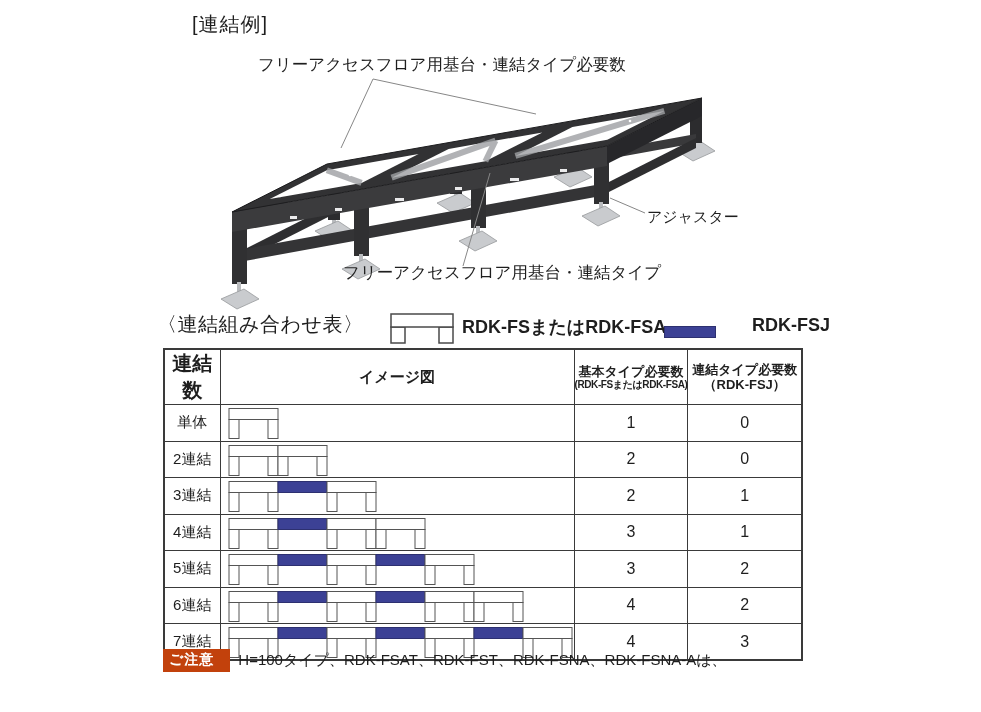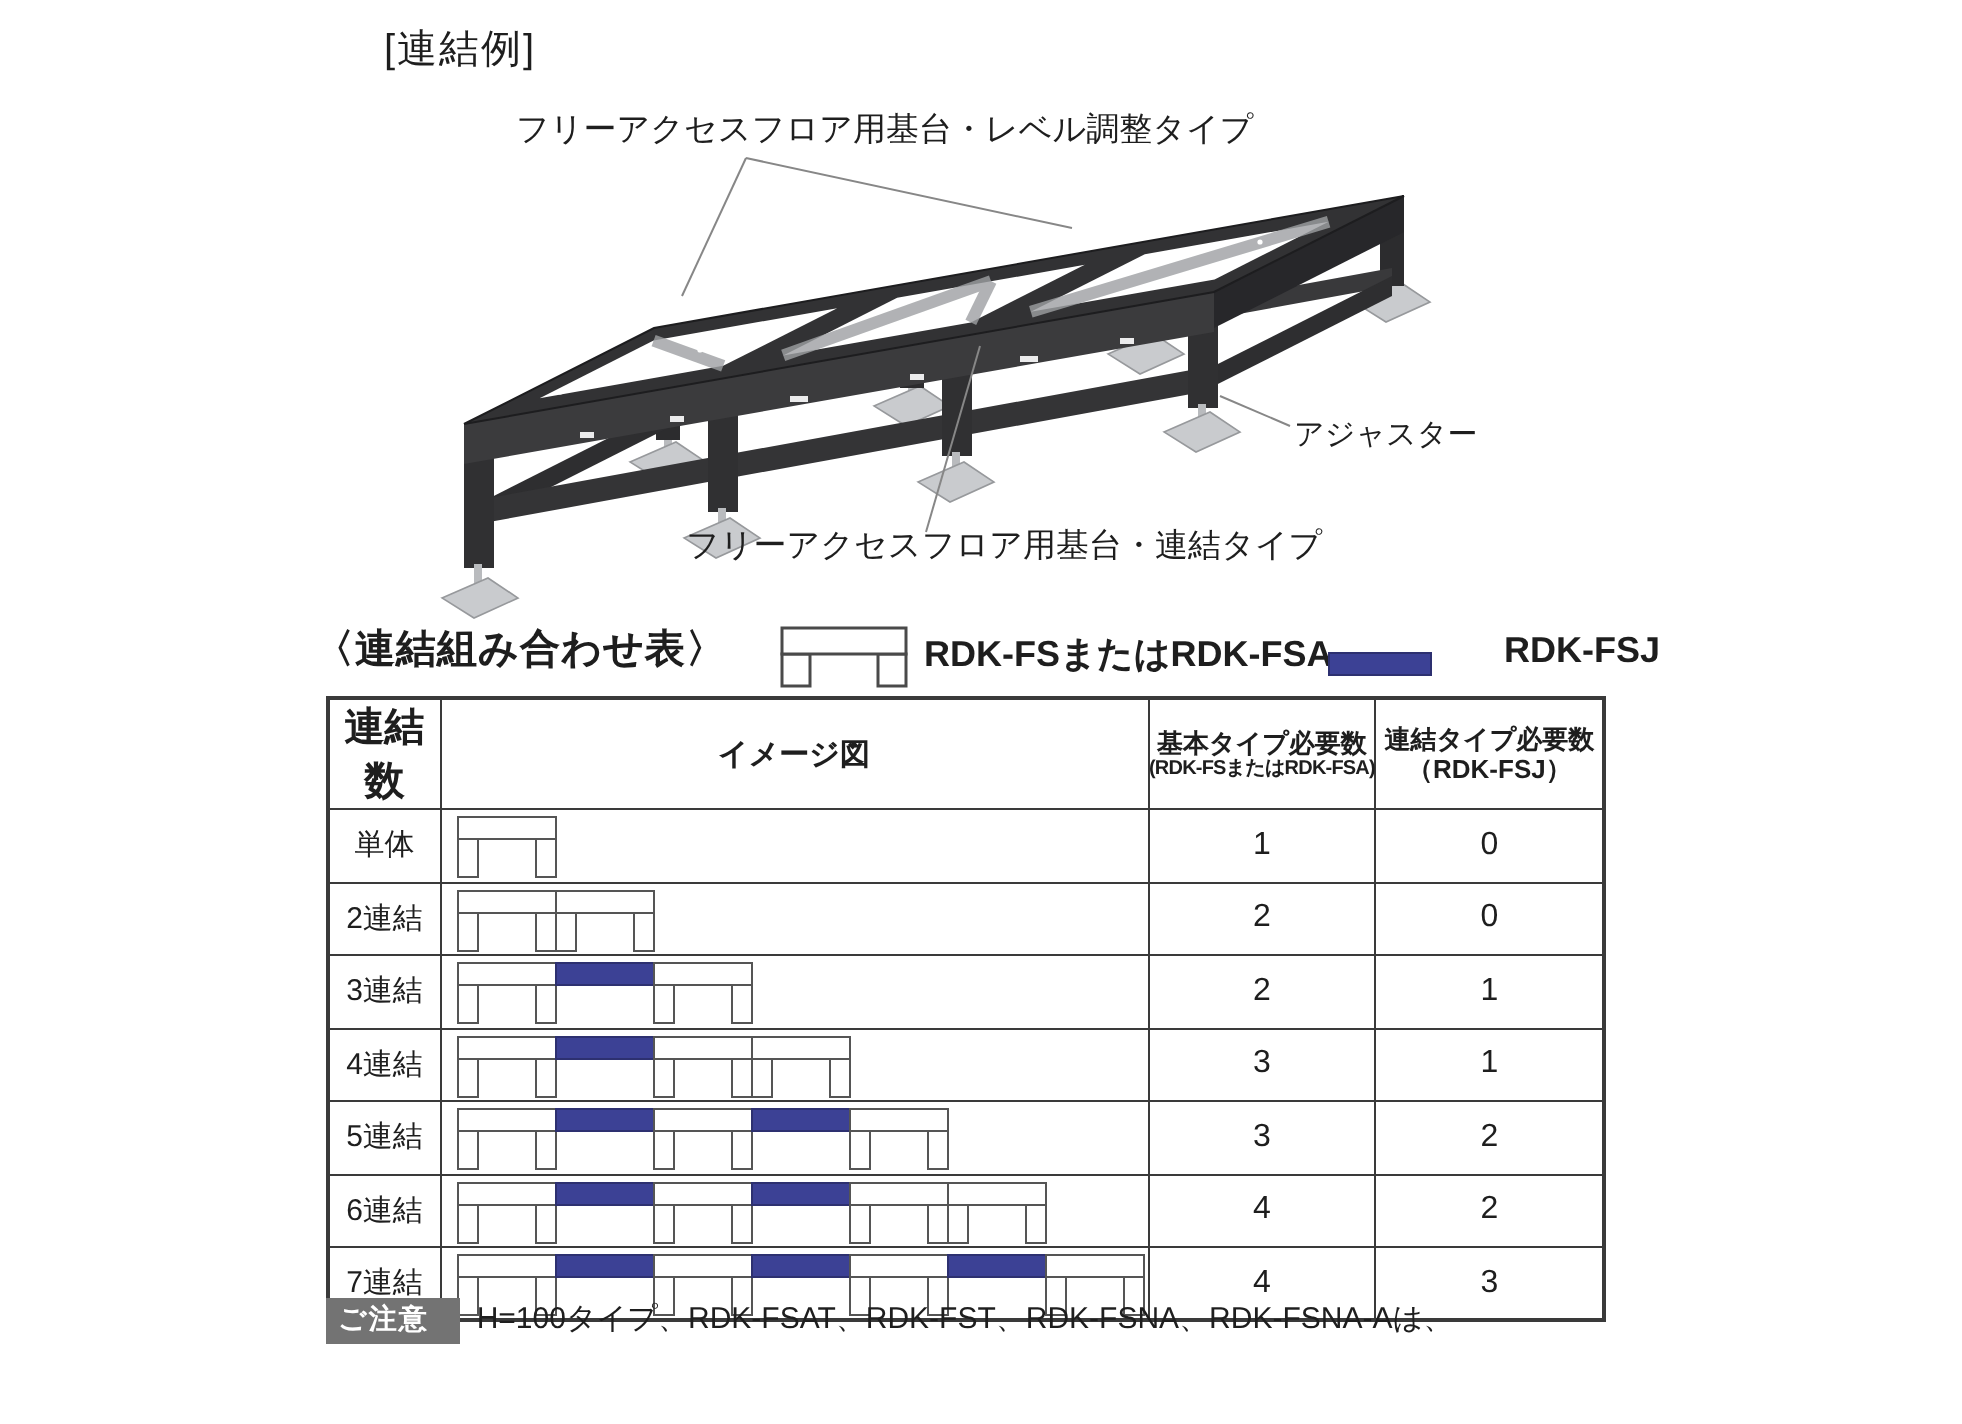--- a/index.html
+++ b/index.html
@@ -6,21 +6,21 @@
   body{width:981px;height:712px;position:relative;overflow:hidden;
        font-family:"Liberation Sans","DejaVu Sans",sans-serif;color:#1e1e1e;}
   .abs{position:absolute;}
   
   .page-title{left:192px;top:11px;font-size:20px;font-weight:500;letter-spacing:1px;}
   .lbl-level{left:258px;top:54px;font-size:16.5px;font-weight:500;}
   .lbl-adjuster{left:647px;top:208px;font-size:15px;font-weight:500;}
   .lbl-renketsu{left:343px;top:262px;font-size:16.5px;font-weight:500;}
   #illus{left:0;top:0;width:981px;height:712px;pointer-events:none;}
   
-  .combo-title{left:157px;top:311px;font-size:20px;font-weight:700;letter-spacing:0.5px;}
+  .combo-title{left:157px;top:311px;font-size:20px;font-weight:400;letter-spacing:0.5px;}
   #legend-base-icon{left:390px;top:311px;}
   .legend-base-label{left:462px;top:315px;font-size:18px;font-weight:700;}
   .legend-joint-bar{left:664px;top:326px;width:50px;height:10px;}
   .legend-joint-label{left:720px;top:315px;font-size:18px;font-weight:700;margin-left:32px;}
   
   #combo-table{left:163px;top:348px;border-collapse:collapse;table-layout:fixed;
                border:2px solid #3a3a3a;}
   #combo-table td,#combo-table th{border:1px solid #3a3a3a;padding:0;vertical-align:middle;
                text-align:center;font-weight:normal;}
   #combo-table th{font-weight:700;}
@@ -28,21 +28,21 @@
   .hrow{height:37px;}
   .drow{height:36.5px;}
   .h-small{font-size:13px;line-height:15px;}
   .h-tiny{font-size:10px;letter-spacing:-0.4px;line-height:12px;white-space:nowrap;}
   .row-label{font-size:15px;}
   .count{font-size:16px;}
   .diagram-cell{text-align:left !important;}
   .diagram-cell svg{display:block;margin:2px 0 0 7px;}
   
   .note{left:163px;top:649px;display:flex;align-items:flex-start;}
-  .note-badge{background:#737373;color:#fff;font-size:14px;font-weight:700;
+  .note-badge{background:#c2410c;color:#fff;font-size:14px;font-weight:700;
               padding:2px 16px 3px 6px;letter-spacing:1px;text-align:center;}
   .note-text{margin-left:8px;font-size:15px;font-weight:500;line-height:21.5px;}
 </style>
 </head>
 <body>
 
 <div class="abs page-title">[連結例]</div>
 
 <svg id="illus" class="abs" viewBox="0 0 981 712" xmlns="http://www.w3.org/2000/svg">
 
@@ -127,21 +127,21 @@
   </g>
 
   <g stroke="#878787" stroke-width="1" fill="none">
     <line x1="373" y1="79" x2="341" y2="148"></line>
     <line x1="373" y1="79" x2="536" y2="114"></line>
     <line x1="463" y1="266" x2="490" y2="173"></line>
     <line x1="645" y1="213" x2="610" y2="198"></line>
   </g>
 </svg>
 
-<div class="abs lbl-level">フリーアクセスフロア用基台・レベル調整タイプ</div>
+<div class="abs lbl-level">フリーアクセスフロア用基台・連結タイプ必要数</div>
 <div class="abs lbl-adjuster">アジャスター</div>
 <div class="abs lbl-renketsu">フリーアクセスフロア用基台・連結タイプ</div>
 
 <div class="abs combo-title">〈連結組み合わせ表〉</div>
 <svg id="legend-base-icon" class="abs" width="66" height="35" viewBox="0 0 66 35" xmlns="http://www.w3.org/2000/svg">
   <rect x="1" y="16" width="14" height="16" fill="#fff" stroke="#4a4a4a" stroke-width="1.5"></rect>
   <rect x="49" y="16" width="14" height="16" fill="#fff" stroke="#4a4a4a" stroke-width="1.5"></rect>
   <rect x="1" y="3" width="62" height="13" fill="#fff" stroke="#4a4a4a" stroke-width="1.5"></rect>
 </svg>
 <div class="abs legend-base-label">RDK-FSまたはRDK-FSA</div>

